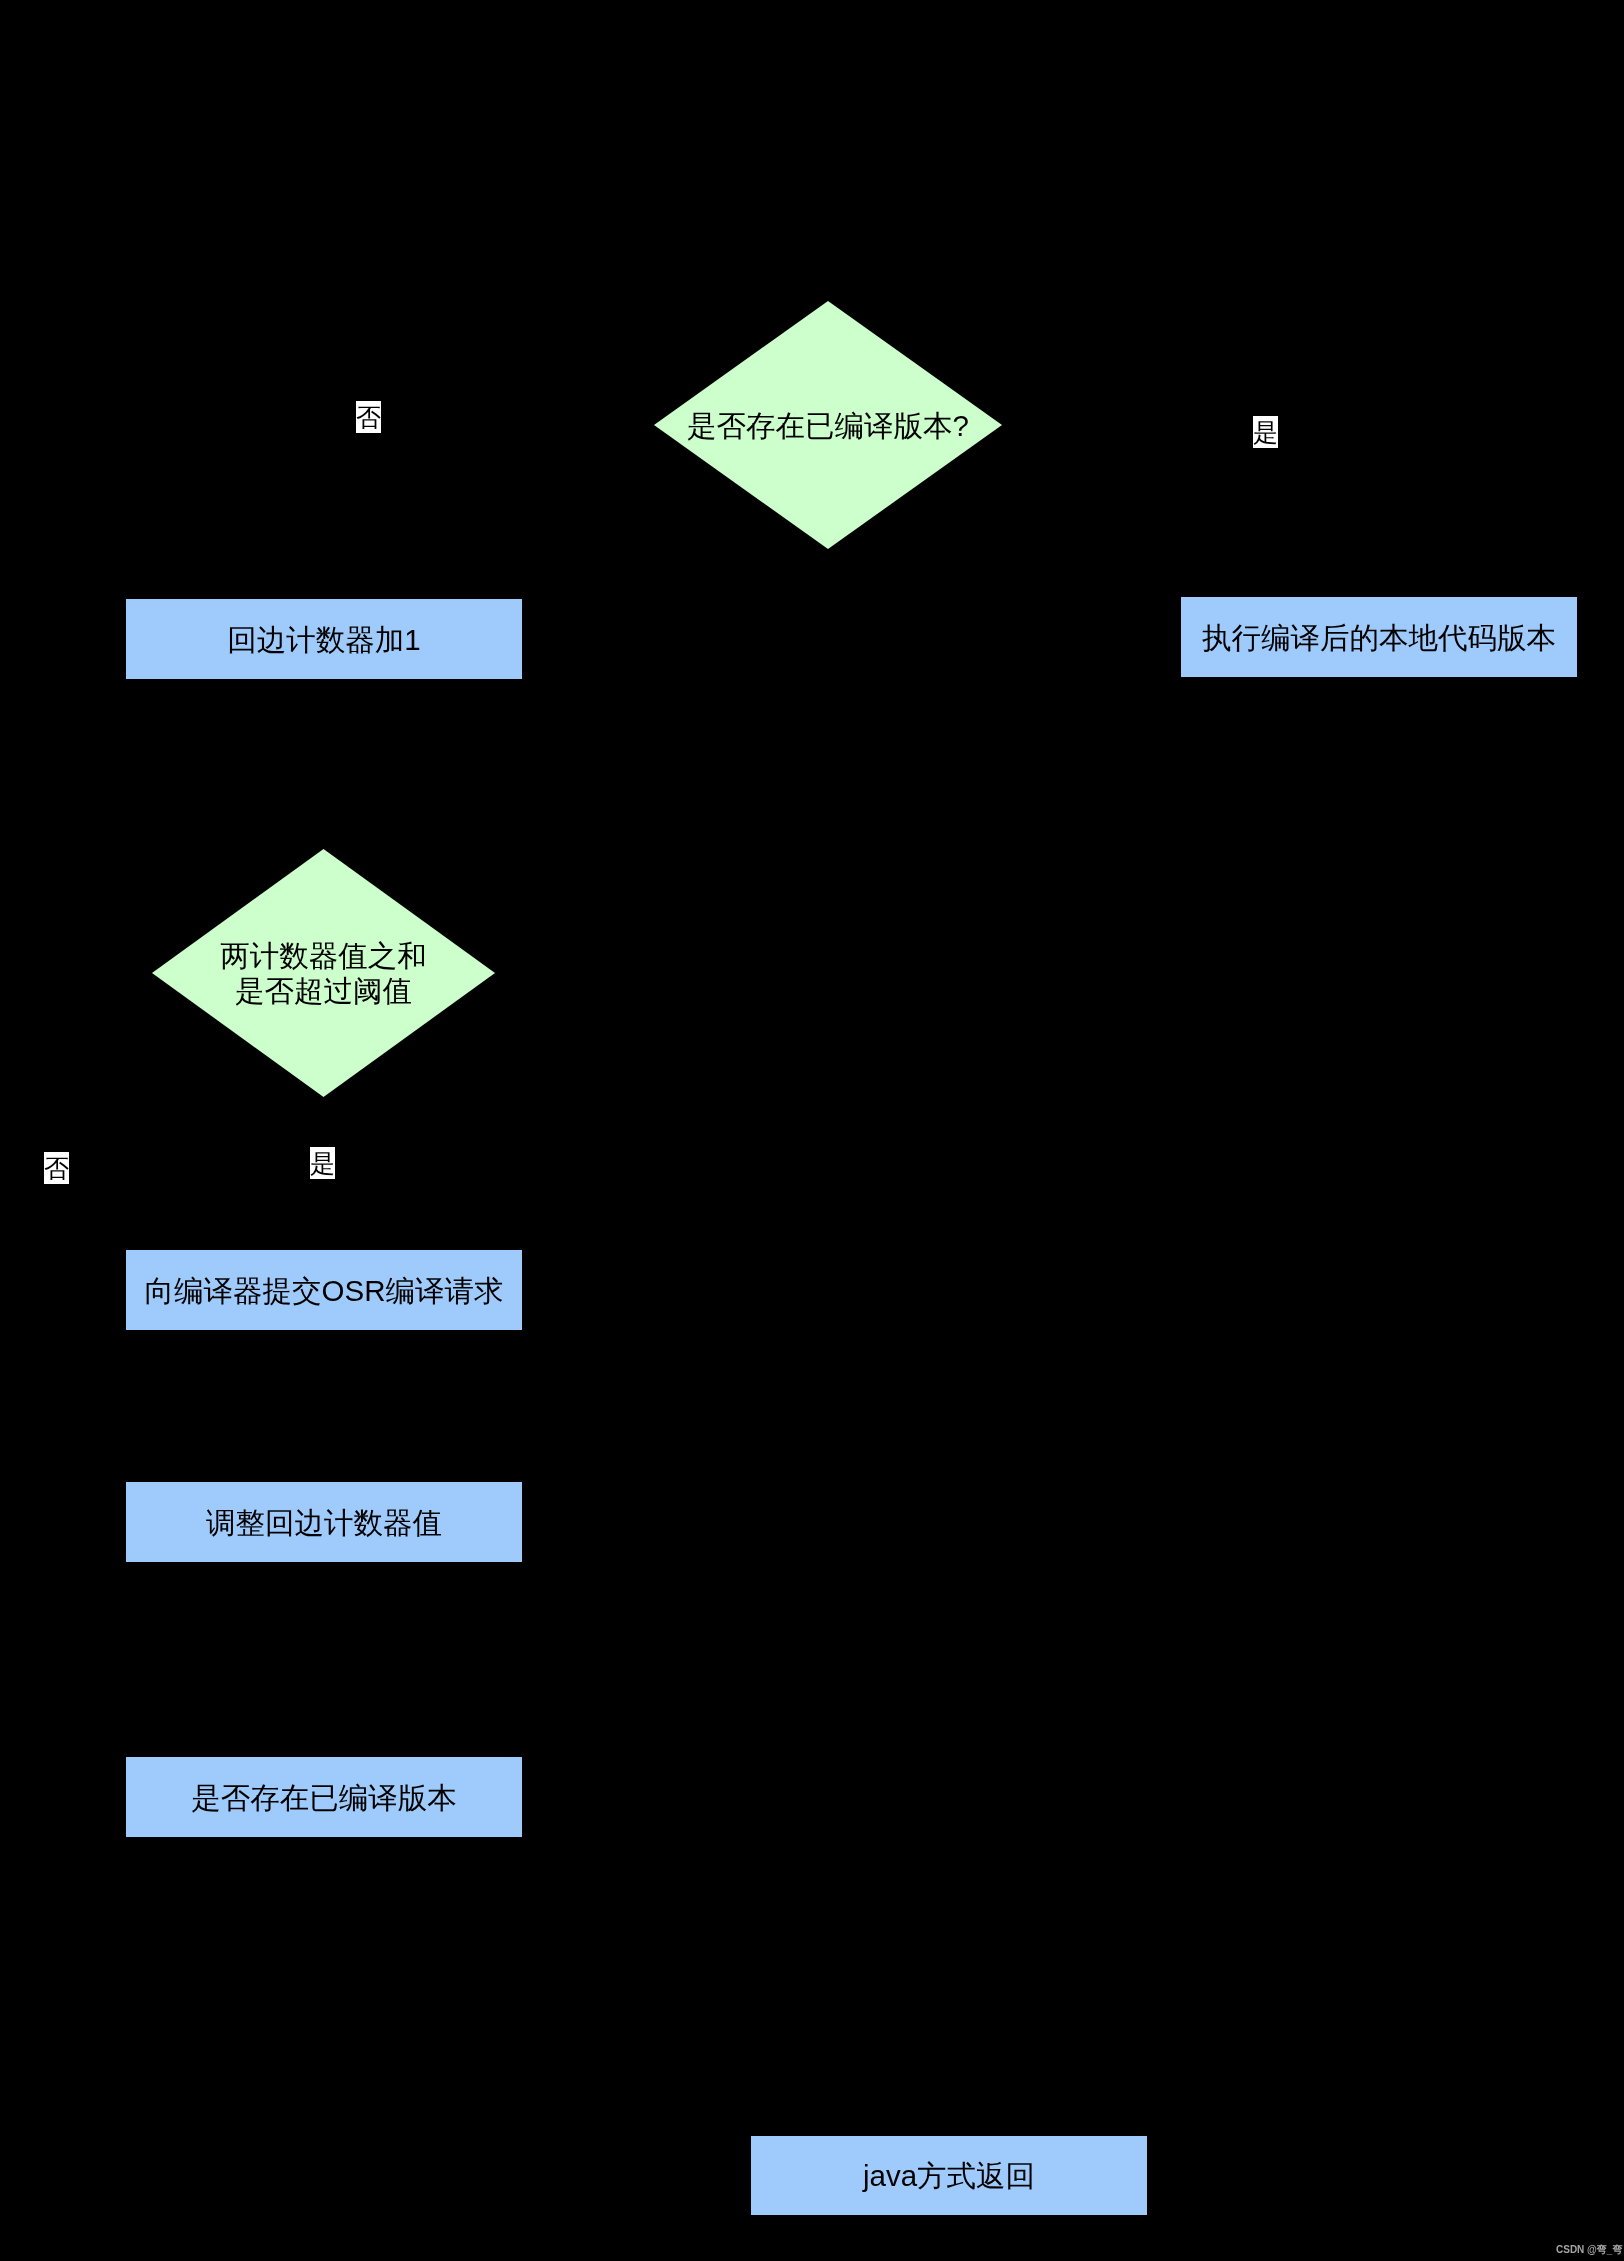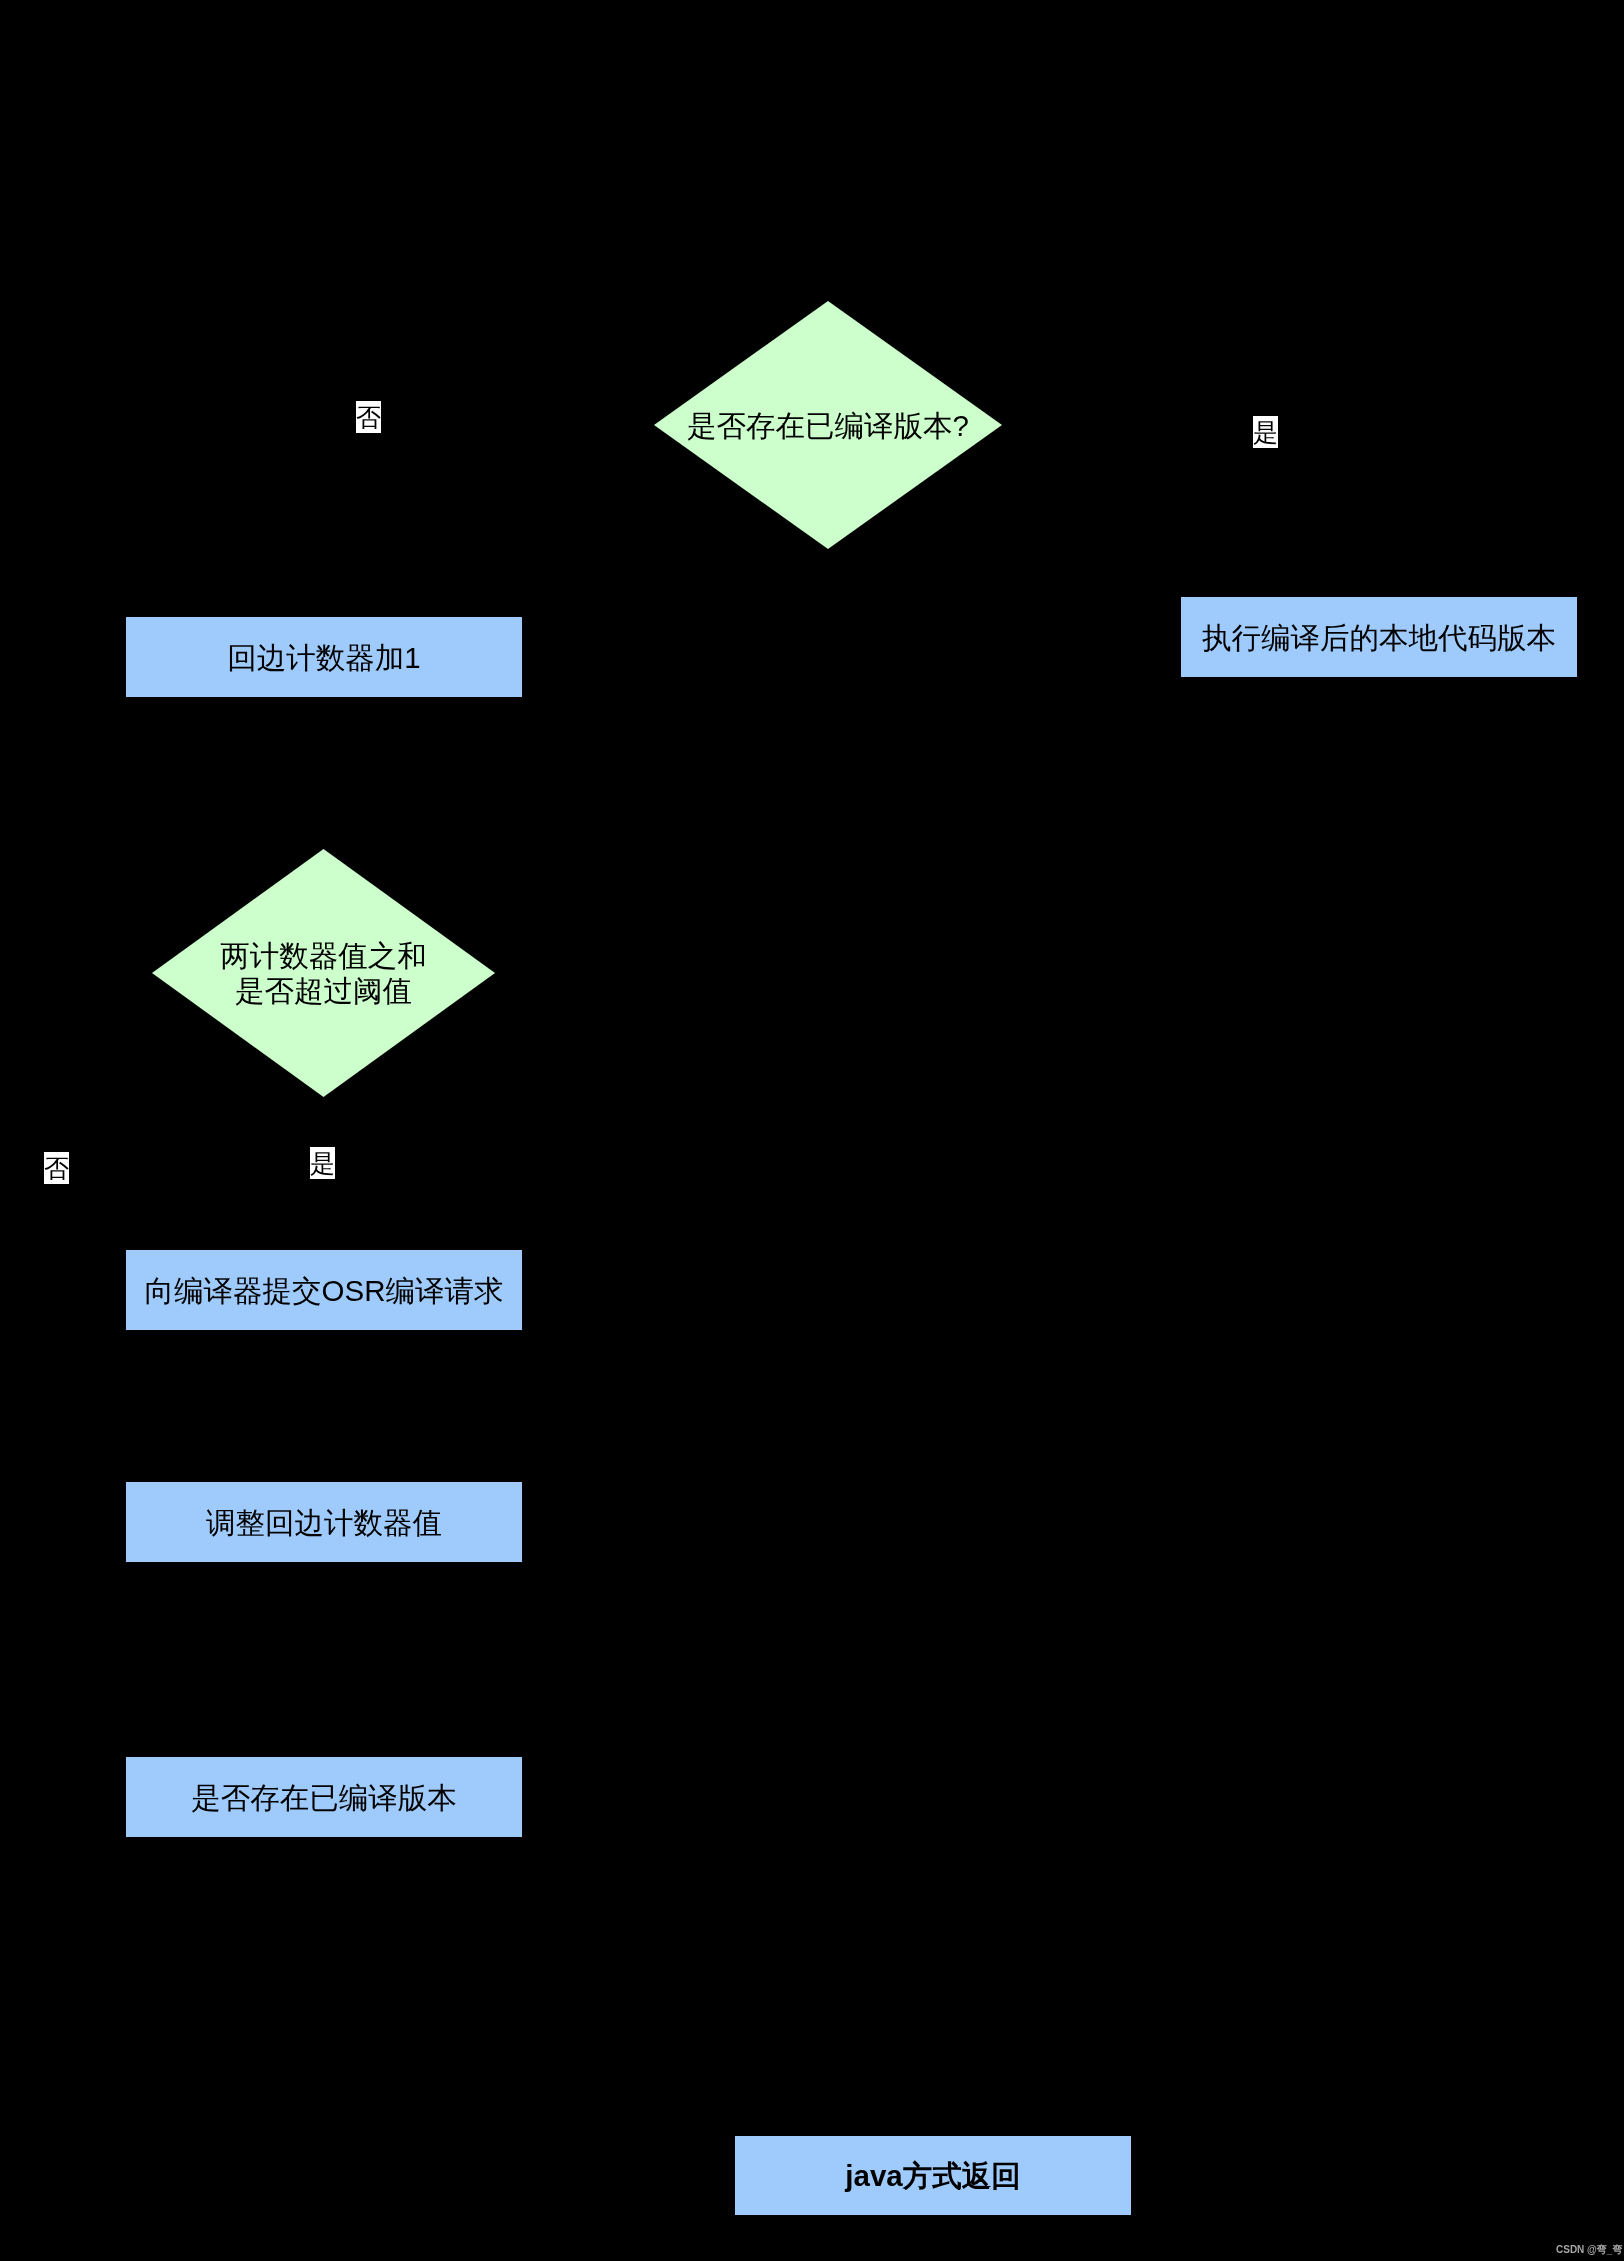--- a/index.html
+++ b/index.html
@@ -49,27 +49,27 @@
     position:absolute; color:#A6A6A6;
     font-size:10px; line-height:9.8px;
     white-space:pre; letter-spacing:0;
     filter:saturate(1);
     font-weight:bold;
   }
 
   
   #n1 { left:652px;  top:47px;   width:355px; height:123px; }
   #n2 { left:654px;  top:301px;  width:348px; height:248px; }
-  #n3 { left:125px;  top:616px;  width:398px; height:82px; }
+  #n3 { left:125px;  top:598px;  width:398px; height:82px; }
   #n4 { left:1180px; top:596px;  width:398px; height:82px; }
   #n5 { left:152px;  top:849px; width:343px; height:248px; }
   #n6 { left:125px;  top:1249px; width:398px; height:82px; }
   #n7 { left:125px;  top:1481px; width:398px; height:82px; }
   #n8 { left:125px;  top:1756px; width:398px; height:82px; }
-  #n9 { left:734px; top:2135px; width:398px; height:81px;font-weight:bold; }
+  #n9 { left:750px; top:2135px; width:398px; height:81px; }
 
   #l1 { left:356px;  top:401px;  }
   #l2 { left:1253px; top:416px;  }
   #l3 { left:44px;   top:1152px; }
   #l4 { left:310px;  top:1147px; }
 
   #wm { left:1556px; top:2245px; }
 </style>
 </head>
 <body>

